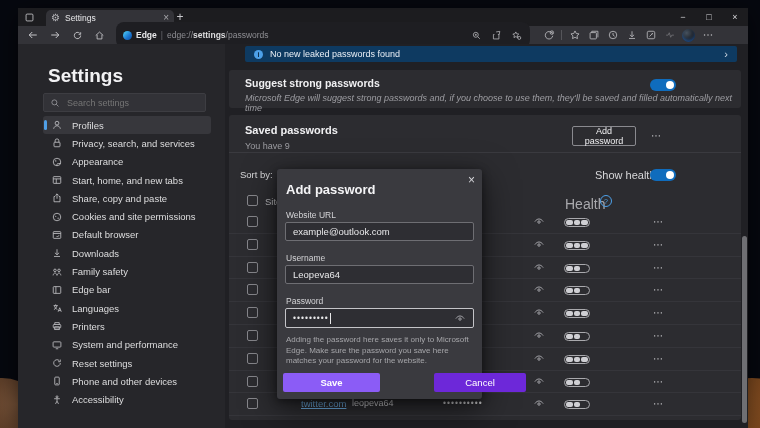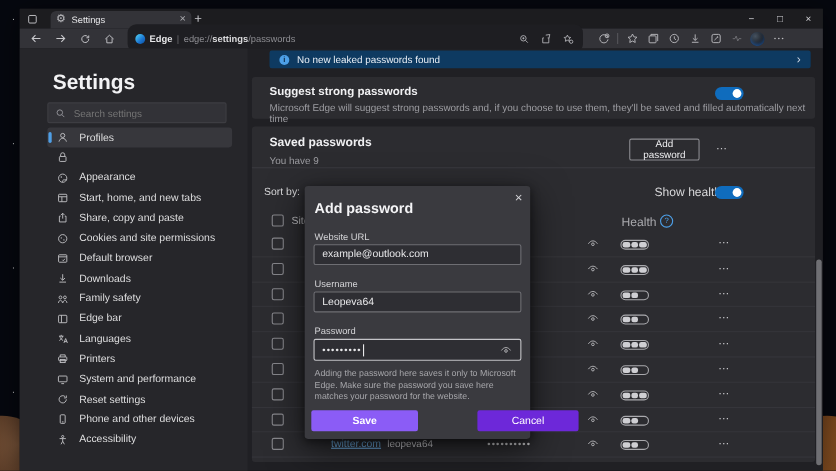--- a/index.html
+++ b/index.html
@@ -75,41 +75,41 @@
   .main{position:absolute;left:207px;top:0;right:0;bottom:0;}
   .banner{position:absolute;left:20px;top:2px;width:492px;height:16px;background:#0e3a61;border-radius:2px;
     display:flex;align-items:center;padding:0 9px;gap:7px;box-sizing:border-box;}
   .banner .info{width:9px;height:9px;border-radius:50%;background:#4da0e8;color:#0b2a48;font-size:7px;
     font-weight:bold;display:flex;align-items:center;justify-content:center;}
   .banner .b-text{font-size:9px;color:#e9eff6;flex:1;}
   .banner .chev{color:#cfd9e4;font-size:11px;line-height:1;}
   .card{position:absolute;background:#2c2c30;border-radius:3px;}
   #card-suggest{left:4px;top:26px;width:512px;height:38px;}
   .sg-title{position:absolute;left:16px;top:7px;font-size:10.5px;font-weight:bold;color:#f0f0f2;}
-  .sg-desc{position:absolute;left:16px;top:23px;font-size:9px;color:#9d9da2;}
+  .sg-desc{position:absolute;left:16px;top:23px;font-size:9px;color:#9d9da2;font-style:italic;}
   .toggle{width:26px;height:12px;border-radius:6px;background:#0f6cbd;position:relative;}
   .toggle .knob{position:absolute;right:2px;top:2px;width:8px;height:8px;border-radius:50%;background:#fff;}
   #tg-suggest{position:absolute;left:421px;top:9px;}
   #card-saved{left:4px;top:71px;width:512px;height:305px;}
   .sp-title{position:absolute;left:16px;top:9px;font-size:11px;font-weight:bold;color:#f0f0f2;}
   .sp-sub{position:absolute;left:16px;top:26px;font-size:9px;color:#9d9da2;}
   .btn-add{position:absolute;left:343px;top:11px;width:64px;height:20px;border:1px solid #8a8a8f;border-radius:2px;
     color:#f0f0f2;font-size:9px;display:flex;align-items:center;justify-content:center;background:transparent;
     font-family:"Liberation Sans",sans-serif;box-sizing:border-box;}
   .more{color:#c8c8cc;font-size:10px;letter-spacing:1px;line-height:1;}
   #sp-more{position:absolute;left:422px;top:16px;}
   .hdr-div{position:absolute;left:0;top:37px;width:100%;height:1px;background:#3a3a3f;}
   .sort-lbl{position:absolute;left:11px;top:54px;font-size:9.5px;color:#d8d8da;}
   .sh-lbl{position:absolute;left:366px;top:54px;font-size:11px;color:#d8d8da;}
   #tg-health{position:absolute;left:421px;top:54px;}
   .cb{width:11px;height:11px;border:1px solid #87878c;border-radius:2px;box-sizing:border-box;display:inline-block;}
   .col-hdr{position:absolute;left:0;top:78px;width:100%;height:18px;}
   .col-hdr .cb{position:absolute;left:18px;top:2px;}
   .col-site{position:absolute;left:36px;top:3px;font-size:9.5px;color:#bdbdc1;}
-  .col-health{position:absolute;left:336px;top:3px;font-size:11px;color:#a9a9ad;}
+  .col-health{position:absolute;left:336px;top:3px;font-size:14px;color:#a9a9ad;}
   .help-q{position:absolute;left:371px;top:2px;width:10px;height:10px;border:1px solid #4da0e8;border-radius:50%;
     color:#4da0e8;font-size:7px;display:flex;align-items:center;justify-content:center;}
   #pw-rows{position:absolute;left:0;top:96px;width:100%;}
   .row{position:relative;height:22.8px;border-bottom:1px solid #35353a;box-sizing:border-box;}
   .row .cb{position:absolute;left:18px;top:5px;}
   .row .site{position:absolute;left:36px;top:5px;font-size:9.5px;color:#6fb0e6;text-decoration:underline;white-space:nowrap;margin-left:36px;}
   .row .user{position:absolute;left:123px;top:5px;font-size:9px;color:#d2d2d6;}
   .row .pass{position:absolute;left:214px;top:5px;font-size:8.5px;color:#d9d9db;letter-spacing:1px;}
   .row .eye{position:absolute;left:304px;top:4px;color:#b9b9bd;}
   .health{position:absolute;left:335px;top:7px;width:26px;height:9px;border:1px solid #a9a9ad;border-radius:4.5px;
@@ -294,20 +294,21 @@
             </span>
     <span class="lbl">Profiles</span>
   </div>
           <div class="sb-item">
     <span class="ic">
               <svg class="i" width="12" height="12" viewBox="0 0 16 16" fill="none" stroke="currentColor" stroke-width="1.1">
                 <rect x="4" y="7" width="8" height="6" rx="1"></rect>
                 <path d="M5.5 7V5a2.5 2.5 0 0 1 5 0v2"></path>
               </svg>
             </span>
+    <span class="lbl">Privacy, search, and services</span>
   </div>
           <div class="sb-item">
     <span class="ic">
               <svg class="i" width="12" height="12" viewBox="0 0 16 16" fill="none" stroke="currentColor" stroke-width="1.1">
                 <circle cx="8" cy="8" r="5"></circle>
                 <circle cx="6.3" cy="6.5" r=".9" fill="currentColor" stroke="none"></circle>
                 <path d="M8 13a2 2 0 0 1 2-3h3"></path>
               </svg>
             </span>
     <span class="lbl">Appearance</span>

